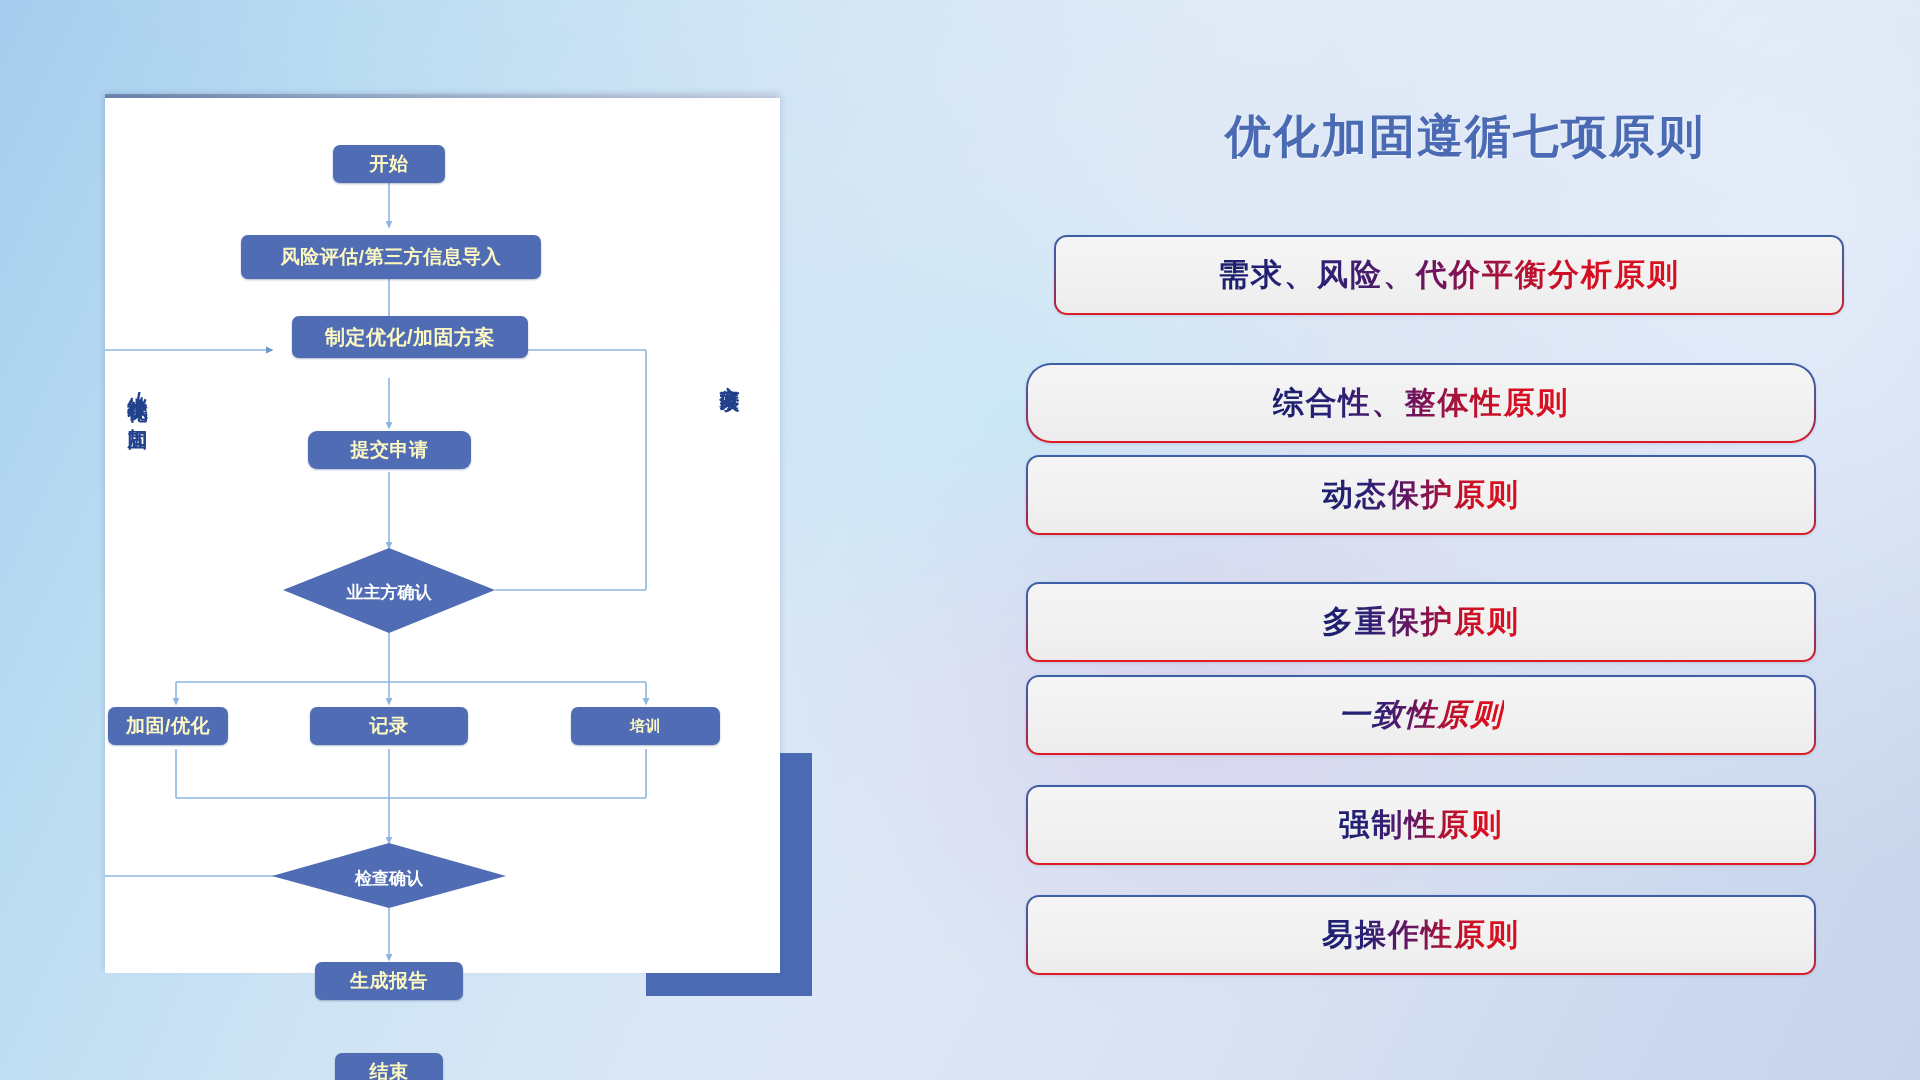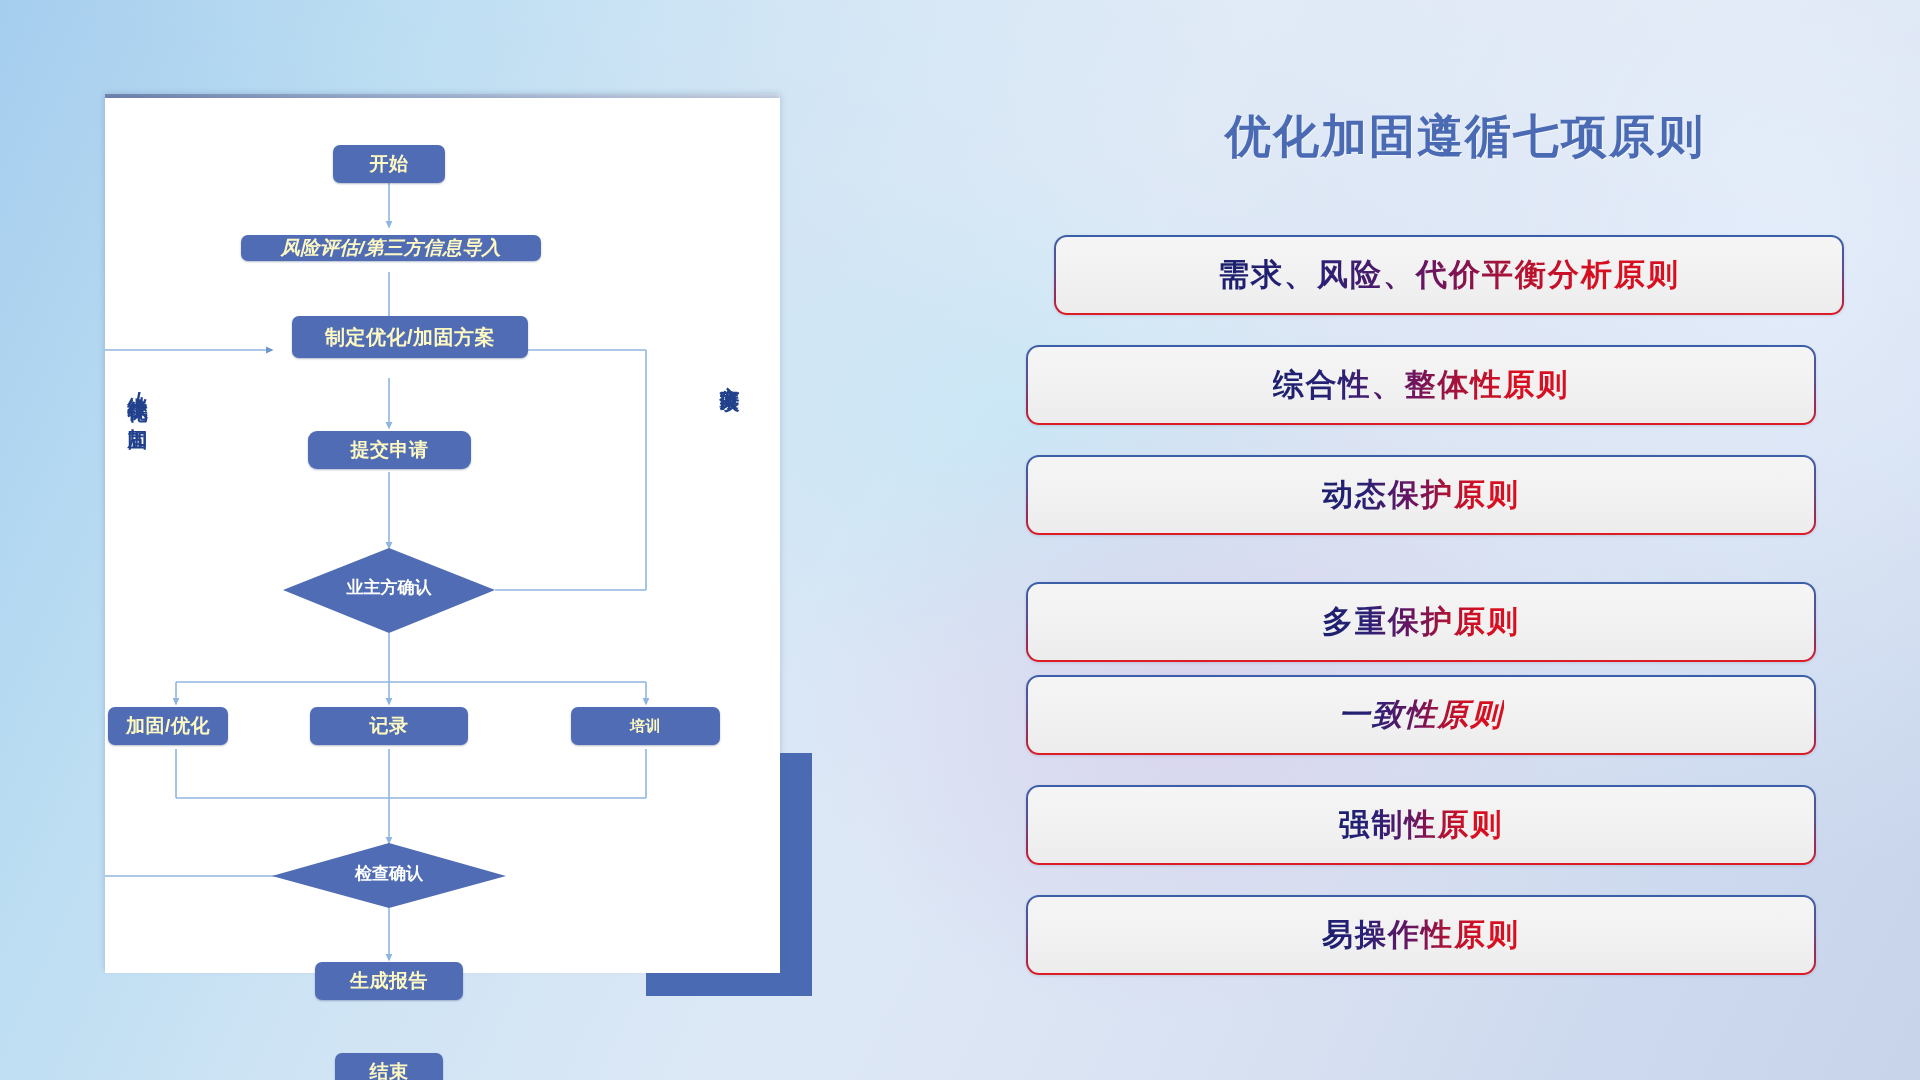--- a/index.html
+++ b/index.html
@@ -50,21 +50,21 @@
   .node{
     position:absolute;box-sizing:border-box;
     background:#4f6cb4;color:#fef9c3;border-radius:7px;
     display:flex;align-items:center;justify-content:center;
     font-weight:bold;letter-spacing:.5px;
     box-shadow:0 1px 2px rgba(40,60,110,.35);
     white-space:nowrap;
   }
   .diamond-label{
     position:absolute;color:#ffffff;font-weight:bold;
-    display:flex;align-items:flex-start;justify-content:center;
+    display:flex;align-items:flex-end;justify-content:center;
     white-space:nowrap;
   }
   .vlabel{
     position:absolute;color:#22418c;font-weight:bold;
     writing-mode:vertical-rl;text-orientation:upright;
     letter-spacing:2px;line-height:1.05;white-space:nowrap;
   }
 
   
   #right{position:absolute;left:1010px;top:0;width:910px;height:812px;}
@@ -151,21 +151,21 @@
     <g fill="#4f6cb4">
       <polygon points="284,450 390,492 284,535 178,492"></polygon>
       <polygon points="284,745 401,778 284,810 167,778"></polygon>
     </g>
   </svg>
 
   <div class="node" style="left:228px;top:47px;width:112px;height:38px;font-size:19px;">
     <span>开始</span>
   </div>
 
-  <div class="node" style="left:136px;top:137px;width:300px;height:26px;font-size:19px;font-style:italic;">
+  <div class="node" style="left:136px;top:137px;width:300px;height:44px;font-size:19px;">
     <span>风险评估/第三方信息导入</span>
   </div>
 
   <div class="node" style="left:167px;top:218px;width:236px;height:42px;font-size:20px;margin-left:20px;">
     <span>制定优化/加固方案</span>
   </div>
 
   <div class="node" style="left:203px;top:333px;width:163px;height:38px;font-size:19px;border-radius:9px;">
     <span>提交申请</span>
   </div>
@@ -203,21 +203,21 @@
   <div class="vlabel" style="left:614px;top:272px;font-size:20px;">方案修改</div>
 </div>
 
 <div id="right">
 
   <div id="panel-title">优化加固遵循七项原则</div>
 
   <div class="principle" style="top:235px;margin-left:28px;">
     <span>需求、风险、代价平衡分析原则</span>
   </div>
-  <div class="principle" style="top:345px;">
+  <div class="principle" style="top:363px;border-radius:25px;">
     <span>综合性、整体性原则</span>
   </div>
   <div class="principle" style="top:455px;">
     <span>动态保护原则</span>
   </div>
   <div class="principle" style="top:582px;">
     <span>多重保护原则</span>
   </div>
   <div class="principle" style="top:675px;font-style:italic;">
     <span>一致性原则</span>

